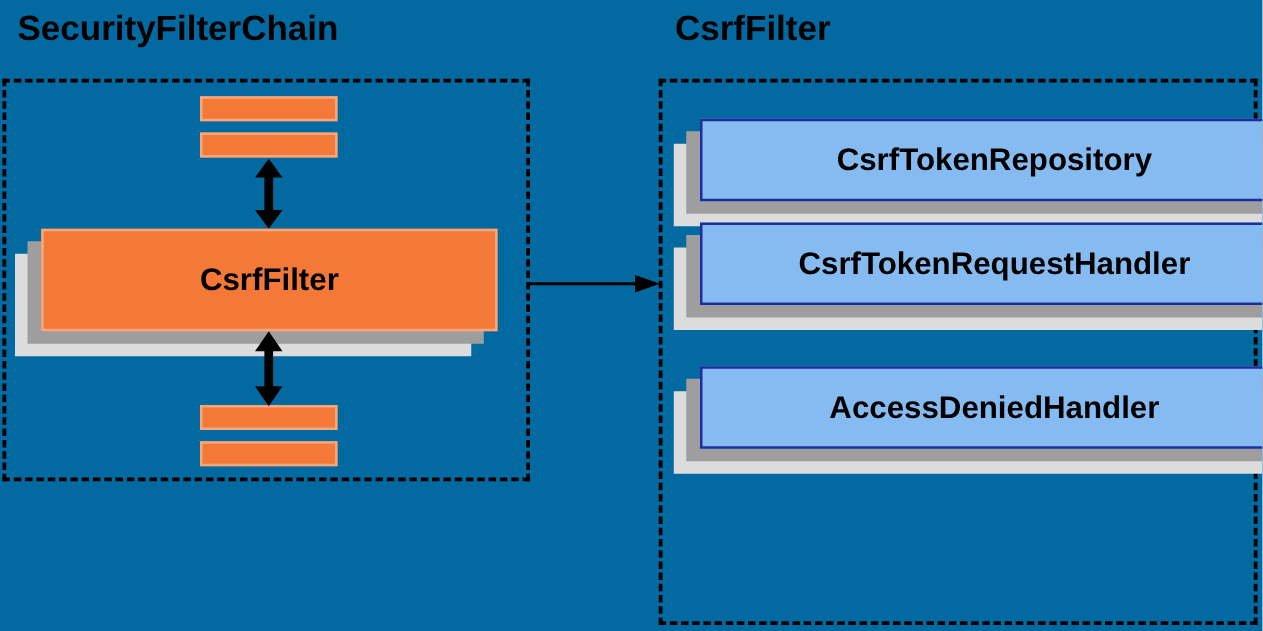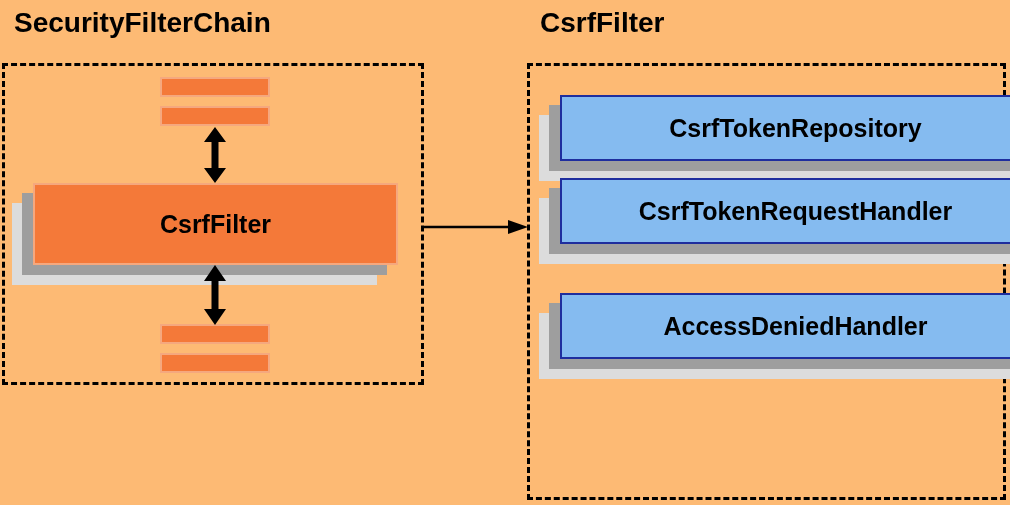--- a/index.html
+++ b/index.html
@@ -6,21 +6,21 @@
     margin: 0; padding: 0;
     background: #ffffff;
     font-family: "Liberation Sans", sans-serif;
   }
   * { box-sizing: border-box; }
 
   .canvas {
     position: relative;
     width: 1010px;
     height: 505px;
-    background: #fdba74;
+    background: #0369a1;
     overflow: hidden;
   }
 
   .title {
     position: absolute;
     font-size: 28px;
     font-weight: bold;
     color: #000000;
     line-height: 34px;
     white-space: nowrap;

